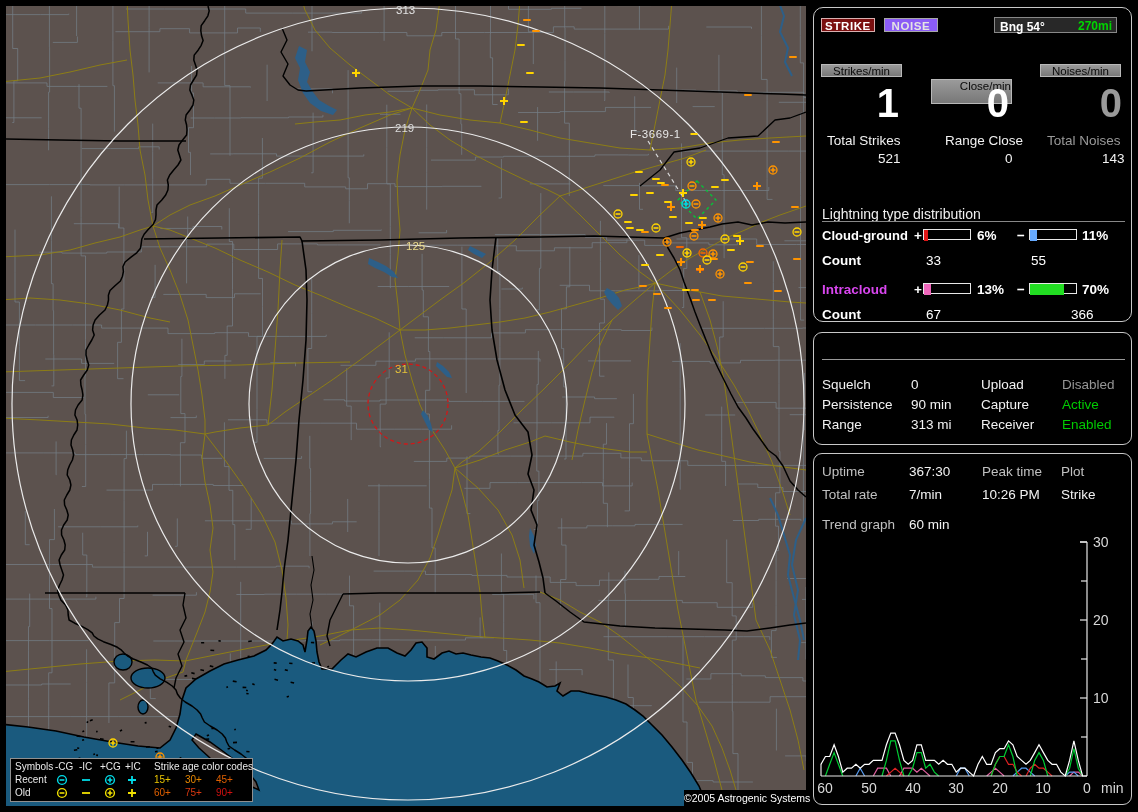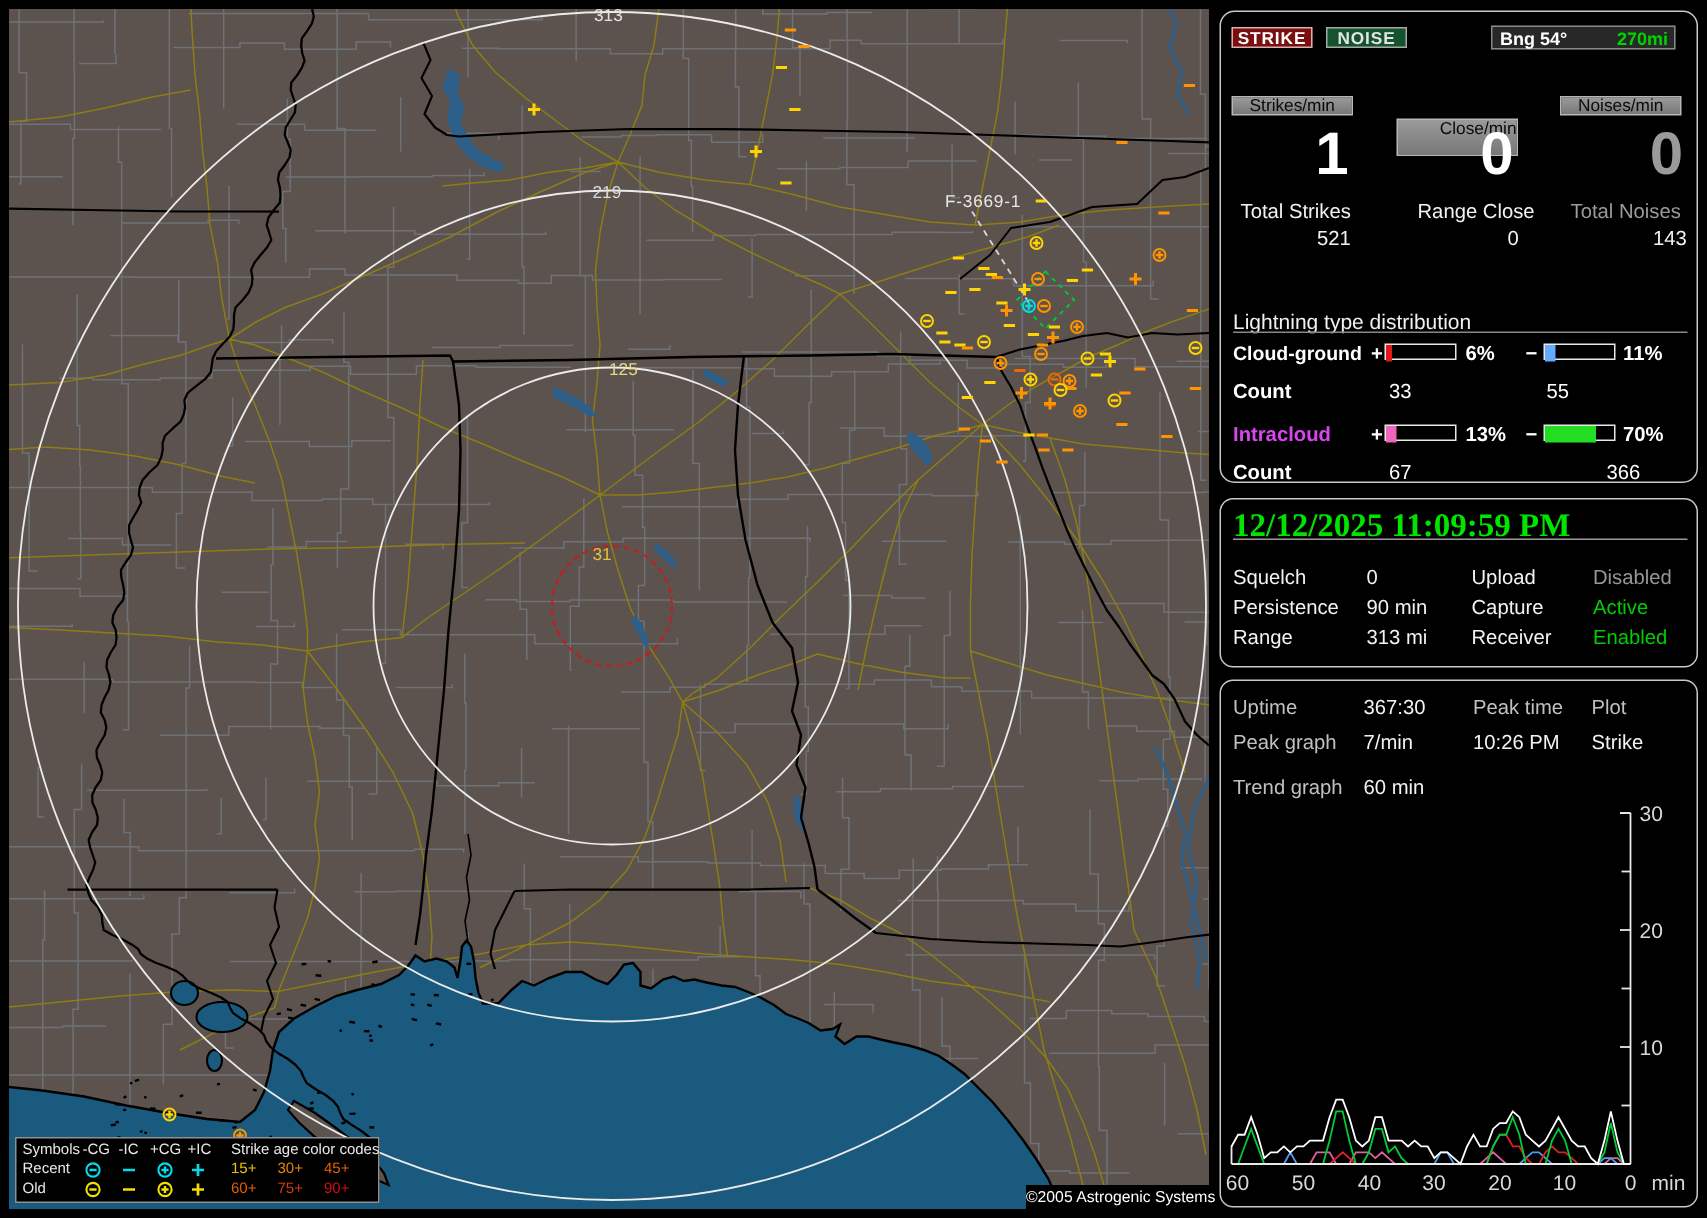--- a/index.html
+++ b/index.html
@@ -174,21 +174,21 @@
       <span style="position:absolute;left:143px;top:15px;font-size:10px;color:#e8c400;white-space:nowrap">15+</span>
       <span style="position:absolute;left:174px;top:15px;font-size:10px;color:#e88800;white-space:nowrap">30+</span>
       <span style="position:absolute;left:205px;top:15px;font-size:10px;color:#e06000;white-space:nowrap">45+</span>
       <span style="position:absolute;left:143px;top:28px;font-size:10px;color:#e06000;white-space:nowrap">60+</span>
       <span style="position:absolute;left:174px;top:28px;font-size:10px;color:#d83810;white-space:nowrap">75+</span>
       <span style="position:absolute;left:205px;top:28px;font-size:10px;color:#d01010;white-space:nowrap">90+</span>
     </div>
 <div style="position:absolute;left:684px;top:790px;width:124px;height:17px;background:#000;color:#fff;font-family:'Liberation Sans',sans-serif;font-size:10.5px;line-height:16px;text-align:center;white-space:nowrap">©2005 Astrogenic Systems</div>
 <div style="position:absolute;left:813px;top:7px;width:319px;height:315px;background:#000;border:1px solid #c8c8c8;border-radius:10px;font-family:'Liberation Sans',sans-serif;">
       <span style="position:absolute;left:7px;top:10px;width:54px;height:14px;background:#7a0f0f;border:1px solid #d8b0b0;color:#fff;font-weight:bold;font-size:11.5px;text-align:center;line-height:14px;letter-spacing:0.6px">STRIKE</span>
-      <span style="position:absolute;left:70px;top:10px;width:54px;height:14px;background:#14532d;border:1px solid #a8a8a8;color:#e4e4e4;font-weight:bold;font-size:11.5px;text-align:center;line-height:14px;letter-spacing:0.6px">NOISE</span>
+      <span style="position:absolute;left:70px;top:10px;width:54px;height:14px;background:#8b5cf6;border:1px solid #a8a8a8;color:#e4e4e4;font-weight:bold;font-size:11.5px;text-align:center;line-height:14px;letter-spacing:0.6px">NOISE</span>
       <span style="position:absolute;left:180px;top:9px;width:123px;height:16px;background:#282828;border:1px solid #888;line-height:16px"><b style="color:#fff;font-size:12px;padding-left:5px">Bng 54°</b><b style="color:#00d400;font-size:12px;position:absolute;right:4px">270mi</b></span>
       <span style="position:absolute;left:7px;top:56px;width:81px;height:13px;background:linear-gradient(#9a9a9a,#787878);border:1px solid #b8b8b8;color:#0a0a0a;font-size:11.5px;text-align:center;line-height:13px">Strikes/min</span>
       <span style="position:absolute;left:117px;top:71px;width:81px;height:25px;background:linear-gradient(#9a9a9a,#787878);border:1px solid #b8b8b8;color:#0a0a0a;font-size:11.5px;text-align:right;line-height:13px">Close/min</span>
       <span style="position:absolute;left:226px;top:56px;width:81px;height:13px;background:linear-gradient(#9a9a9a,#787878);border:1px solid #b8b8b8;color:#0a0a0a;font-size:11.5px;text-align:center;line-height:13px">Noises/min</span>
       <span style="position:absolute;left:0px;top:76px;width:85px;text-align:right;line-height:38px;font-size:40px;color:#fff;font-weight:700">1</span>
       <span style="position:absolute;left:110px;top:76px;width:85px;text-align:right;line-height:38px;font-size:40px;color:#fff;font-weight:700">0</span>
       <span style="position:absolute;left:223px;top:76px;width:85px;text-align:right;line-height:38px;font-size:40px;color:#9a9a9a;font-weight:700">0</span>
       <span style="position:absolute;left:13px;top:125px;font-size:13.5px;color:#f2f2f2;font-weight:400;white-space:nowrap;">Total Strikes</span>
       <span style="position:absolute;left:131px;top:125px;font-size:13.5px;color:#f2f2f2;font-weight:400;white-space:nowrap;">Range Close</span>
       <span style="position:absolute;left:233px;top:125px;font-size:13.5px;color:#9a9a9a;font-weight:400;white-space:nowrap;">Total Noises</span>
@@ -220,41 +220,40 @@
       <span style="position:absolute;left:203px;top:274px;font-size:13.5px;color:#fff;font-weight:700;white-space:nowrap;">−</span>
       <div style="position:absolute;left:215px;top:275px;width:48px;height:11px;border:1px solid #e8e8e8;background:#000">
         <div style="position:absolute;left:0;top:0;height:11px;width:34px;background:#22dd22"></div>
       </div>
       <span style="position:absolute;left:268px;top:274px;font-size:13.5px;color:#fff;font-weight:700;white-space:nowrap;">70%</span>
       <span style="position:absolute;left:8px;top:299px;font-size:13.5px;color:#fff;font-weight:700;white-space:nowrap;">Count</span>
       <span style="position:absolute;left:112px;top:299px;font-size:13.5px;color:#fff;font-weight:400;white-space:nowrap;">67</span>
       <span style="position:absolute;left:217px;top:299px;font-size:13.5px;color:#fff;font-weight:400;white-space:nowrap;margin-left:40px;">366</span>
     </div>
 <div style="position:absolute;left:813px;top:332px;width:319px;height:113px;background:#000;border:1px solid #c8c8c8;border-radius:9px;font-family:'Liberation Sans',sans-serif;">
-      <span style="position:absolute;left:8px;top:4px;font-family:'Liberation Serif',serif;font-weight:bold;font-size:22px;color:#00e400;white-space:nowrap">12/12/2025 11:09:59 PM</span>
       <div style="position:absolute;left:8px;top:26px;width:303px;border-top:1px solid #999"></div>
       <span style="position:absolute;left:8px;top:44px;font-size:13.5px;color:#f2f2f2;font-weight:400;white-space:nowrap;">Squelch</span>
       <span style="position:absolute;left:97px;top:44px;font-size:13.5px;color:#f2f2f2;font-weight:400;white-space:nowrap;">0</span>
       <span style="position:absolute;left:167px;top:44px;font-size:13.5px;color:#f2f2f2;font-weight:400;white-space:nowrap;">Upload</span>
       <span style="position:absolute;left:248px;top:44px;font-size:13.5px;color:#969696;font-weight:400;white-space:nowrap;">Disabled</span>
       <span style="position:absolute;left:8px;top:64px;font-size:13.5px;color:#f2f2f2;font-weight:400;white-space:nowrap;">Persistence</span>
       <span style="position:absolute;left:97px;top:64px;font-size:13.5px;color:#f2f2f2;font-weight:400;white-space:nowrap;">90 min</span>
       <span style="position:absolute;left:167px;top:64px;font-size:13.5px;color:#f2f2f2;font-weight:400;white-space:nowrap;">Capture</span>
       <span style="position:absolute;left:248px;top:64px;font-size:13.5px;color:#00cc00;font-weight:400;white-space:nowrap;">Active</span>
       <span style="position:absolute;left:8px;top:84px;font-size:13.5px;color:#f2f2f2;font-weight:400;white-space:nowrap;">Range</span>
       <span style="position:absolute;left:97px;top:84px;font-size:13.5px;color:#f2f2f2;font-weight:400;white-space:nowrap;">313 mi</span>
       <span style="position:absolute;left:167px;top:84px;font-size:13.5px;color:#f2f2f2;font-weight:400;white-space:nowrap;">Receiver</span>
       <span style="position:absolute;left:248px;top:84px;font-size:13.5px;color:#00cc00;font-weight:400;white-space:nowrap;">Enabled</span>
     </div>
 <div style="position:absolute;left:813px;top:453px;width:319px;height:352px;background:#000;border:1px solid #c8c8c8;border-radius:9px;font-family:'Liberation Sans',sans-serif;">
       <span style="position:absolute;left:8px;top:10px;font-size:13.5px;color:#c0c0c0;font-weight:400;white-space:nowrap;">Uptime</span>
       <span style="position:absolute;left:95px;top:10px;font-size:13.5px;color:#f2f2f2;font-weight:400;white-space:nowrap;">367:30</span>
       <span style="position:absolute;left:168px;top:10px;font-size:13.5px;color:#c0c0c0;font-weight:400;white-space:nowrap;">Peak time</span>
       <span style="position:absolute;left:247px;top:10px;font-size:13.5px;color:#c0c0c0;font-weight:400;white-space:nowrap;">Plot</span>
-      <span style="position:absolute;left:8px;top:33px;font-size:13.5px;color:#c0c0c0;font-weight:400;white-space:nowrap;">Peak graph</span>
+      <span style="position:absolute;left:8px;top:33px;font-size:13.5px;color:#c0c0c0;font-weight:400;white-space:nowrap;">Total rate</span>
       <span style="position:absolute;left:95px;top:33px;font-size:13.5px;color:#f2f2f2;font-weight:400;white-space:nowrap;">7/min</span>
       <span style="position:absolute;left:168px;top:33px;font-size:13.5px;color:#f2f2f2;font-weight:400;white-space:nowrap;">10:26 PM</span>
       <span style="position:absolute;left:247px;top:33px;font-size:13.5px;color:#f2f2f2;font-weight:400;white-space:nowrap;">Strike</span>
       <span style="position:absolute;left:8px;top:63px;font-size:13.5px;color:#c0c0c0;font-weight:400;white-space:nowrap;">Trend graph</span>
       <span style="position:absolute;left:95px;top:63px;font-size:13.5px;color:#f2f2f2;font-weight:400;white-space:nowrap;">60 min</span>
       <svg width="321" height="353" viewBox="0 0 321 353" style="position:absolute;left:-1px;top:-1px">
         <path d="M274,89 V323" stroke="#e8e8e8" stroke-width="1.2" fill="none"></path>
         <path d="M268,284.0 H274" stroke="#e8e8e8" stroke-width="1.2"></path>
         <path d="M267,245.0 H274" stroke="#e8e8e8" stroke-width="1.2"></path>
         <path d="M268,206.0 H274" stroke="#e8e8e8" stroke-width="1.2"></path>

